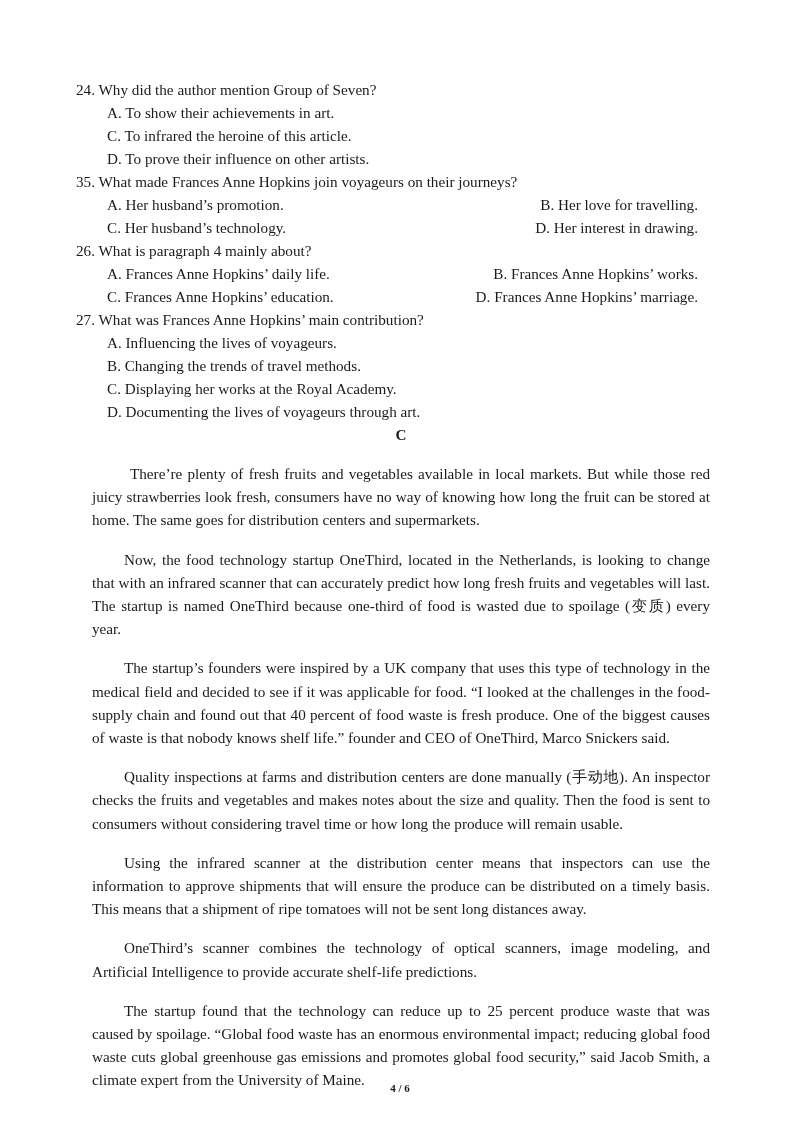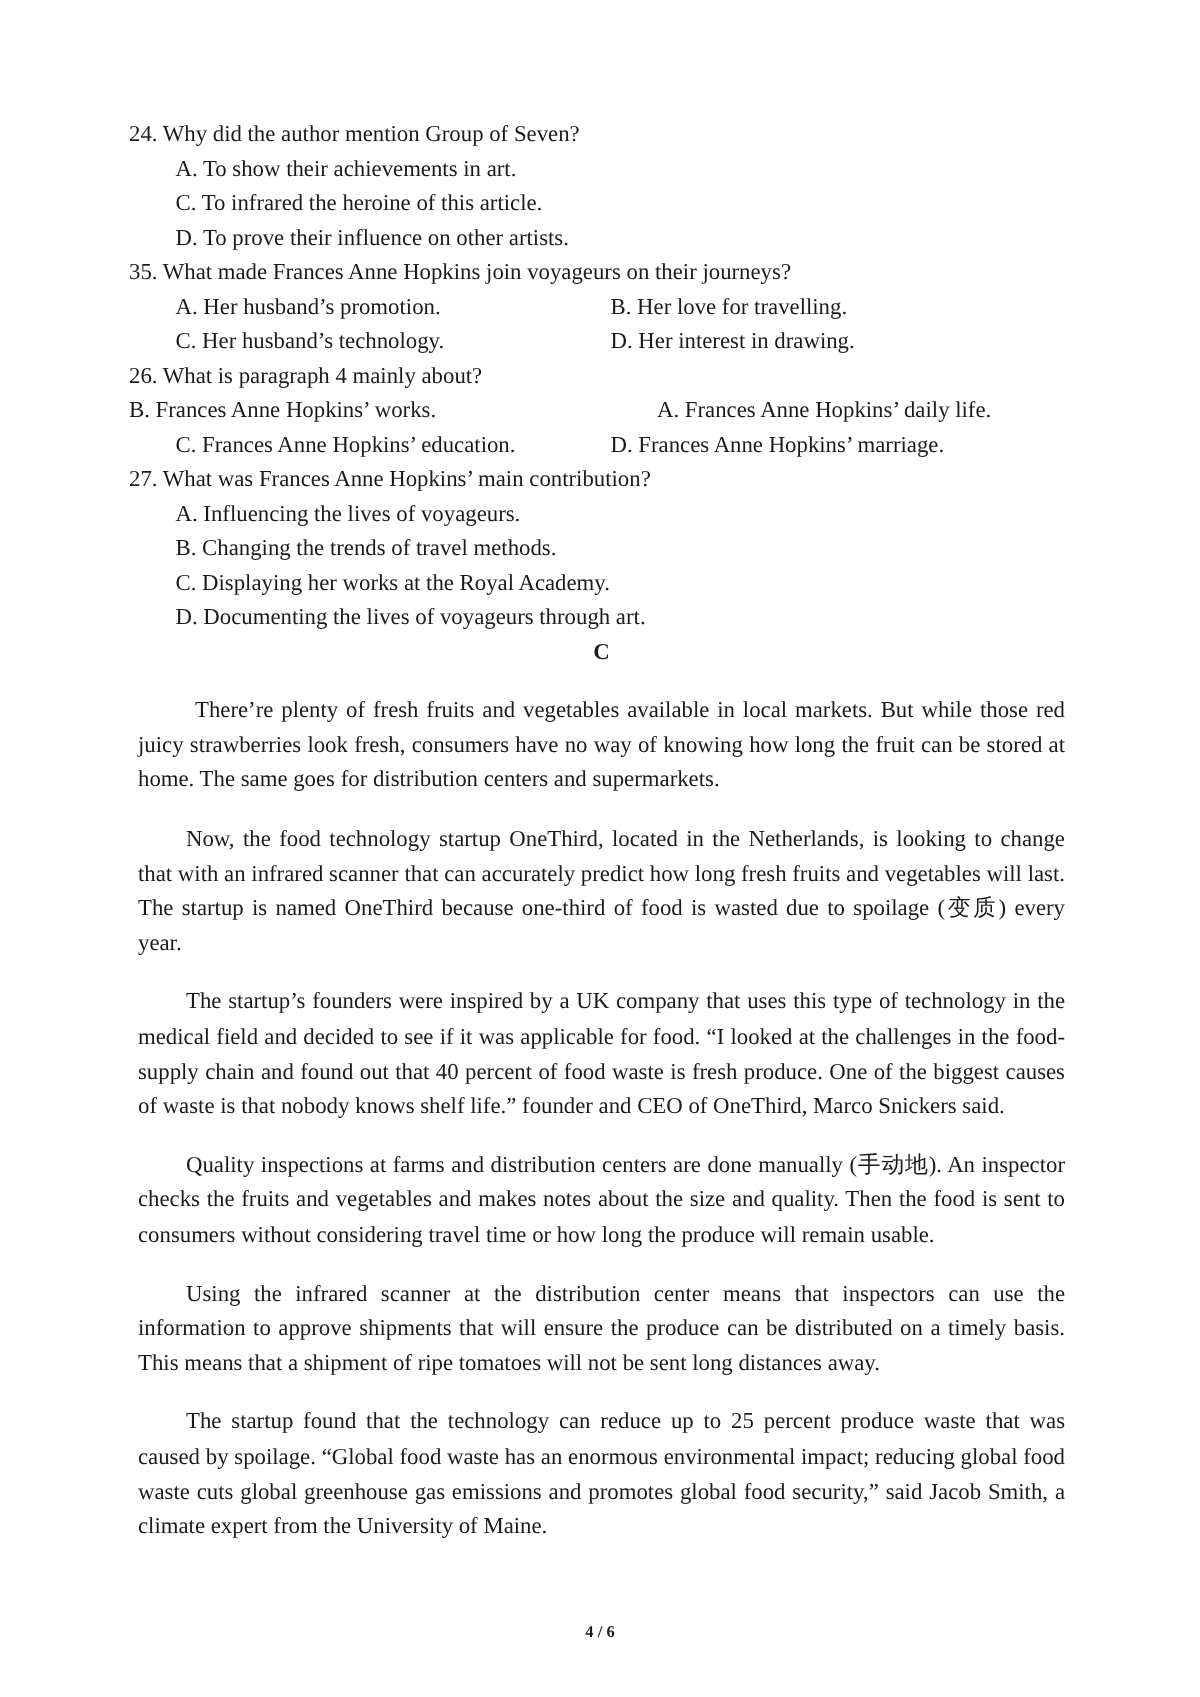--- a/index.html
+++ b/index.html
@@ -2,26 +2,26 @@
 <html><head>
 <meta charset="utf-8">
 <style>
   html, body { margin: 0; padding: 0; background: #ffffff; }
   body {
     width: 800px; height: 1131px; position: relative; overflow: hidden;
     font-family: "Liberation Serif", "DejaVu Serif", serif;
     color: #1a1a1a; font-size: 15.2px;
   }
   .page { position: absolute; left: 76px; top: 78px; width: 650px; }
-  .line { height: 23px; line-height: 23px; white-space: nowrap; margin-left: 10px; }
+  .line { height: 23px; line-height: 23px; white-space: nowrap; }
   .q { }
   .opt { padding-left: 31px; }
   .row2 { display: flex; }
   .row2 .opt { width: 311px; box-sizing: border-box; }
-  .row2 .opt2 { padding-left: 0; }
+  .row2 .opt2 { padding-left: 0; text-align: right; }
   .section { text-align: center; font-weight: bold; height: 23px; line-height: 23px; margin-top: 0px; }
   .para { text-align: justify; line-height: 23.2px; margin: 16px; text-indent: 32px; }
   .para.first { text-indent: 38px; }
   .pager {
     position: absolute; top: 1082px; left: 0; width: 800px; text-align: center;
     font-size: 11px; font-weight: bold;
   }
 </style>
 </head>
 <body>
@@ -43,22 +43,22 @@
     </div>
     <div class="row2">
       <div class="line opt">C. Her husband’s technology.</div>
       <div class="line opt opt2">D. Her interest in drawing.</div>
     </div>
   </div>
 
   <div>
     <div class="line q">26. What is paragraph 4 mainly about?</div>
     <div class="row2">
+      <div class="line opt">A. Frances Anne Hopkins’ daily life.</div>
       <div class="line opt opt2">B. Frances Anne Hopkins’ works.</div>
-      <div class="line opt">A. Frances Anne Hopkins’ daily life.</div>
     </div>
     <div class="row2">
       <div class="line opt">C. Frances Anne Hopkins’ education.</div>
       <div class="line opt opt2">D. Frances Anne Hopkins’ marriage.</div>
     </div>
   </div>
 
   <div>
     <div class="line q">27. What was Frances Anne Hopkins’ main contribution?</div>
     <div class="line opt">A. Influencing the lives of voyageurs.</div>
@@ -68,17 +68,18 @@
   </div>
 
   <div class="section">C</div>
 
   <div>
     <p class="para first">There’re plenty of fresh fruits and vegetables available in local markets. But while those red juicy strawberries look fresh, consumers have no way of knowing how long the fruit can be stored at home. The same goes for distribution centers and supermarkets.</p>
     <p class="para">Now, the food technology startup OneThird, located in the Netherlands, is looking to change that with an infrared scanner that can accurately predict how long fresh fruits and vegetables will last. The startup is named OneThird because one-third of food is wasted due to spoilage (变质) every year.</p>
     <p class="para">The startup’s founders were inspired by a UK company that uses this type of technology in the medical field and decided to see if it was applicable for food. “I looked at the challenges in the food-supply chain and found out that 40 percent of food waste is fresh produce. One of the biggest causes of waste is that nobody knows shelf life.” founder and CEO of OneThird, Marco Snickers said.</p>
     <p class="para">Quality inspections at farms and distribution centers are done manually (手动地). An inspector checks the fruits and vegetables and makes notes about the size and quality. Then the food is sent to consumers without considering travel time or how long the produce will remain usable.</p>
     <p class="para">Using the infrared scanner at the distribution center means that inspectors can use the information to approve shipments that will ensure the produce can be distributed on a timely basis. This means that a shipment of ripe tomatoes will not be sent long distances away.</p>
+    <p class="para">OneThird’s scanner combines the technology of optical scanners, image modeling, and Artificial Intelligence to provide accurate shelf-life predictions.</p>
     <p class="para">The startup found that the technology can reduce up to 25 percent produce waste that was caused by spoilage. “Global food waste has an enormous environmental impact; reducing global food waste cuts global greenhouse gas emissions and promotes global food security,” said Jacob Smith, a climate expert from the University of Maine.</p>
   </div>
 </div>
 
 <div class="pager">4 / 6</div>
 
 </body></html>

